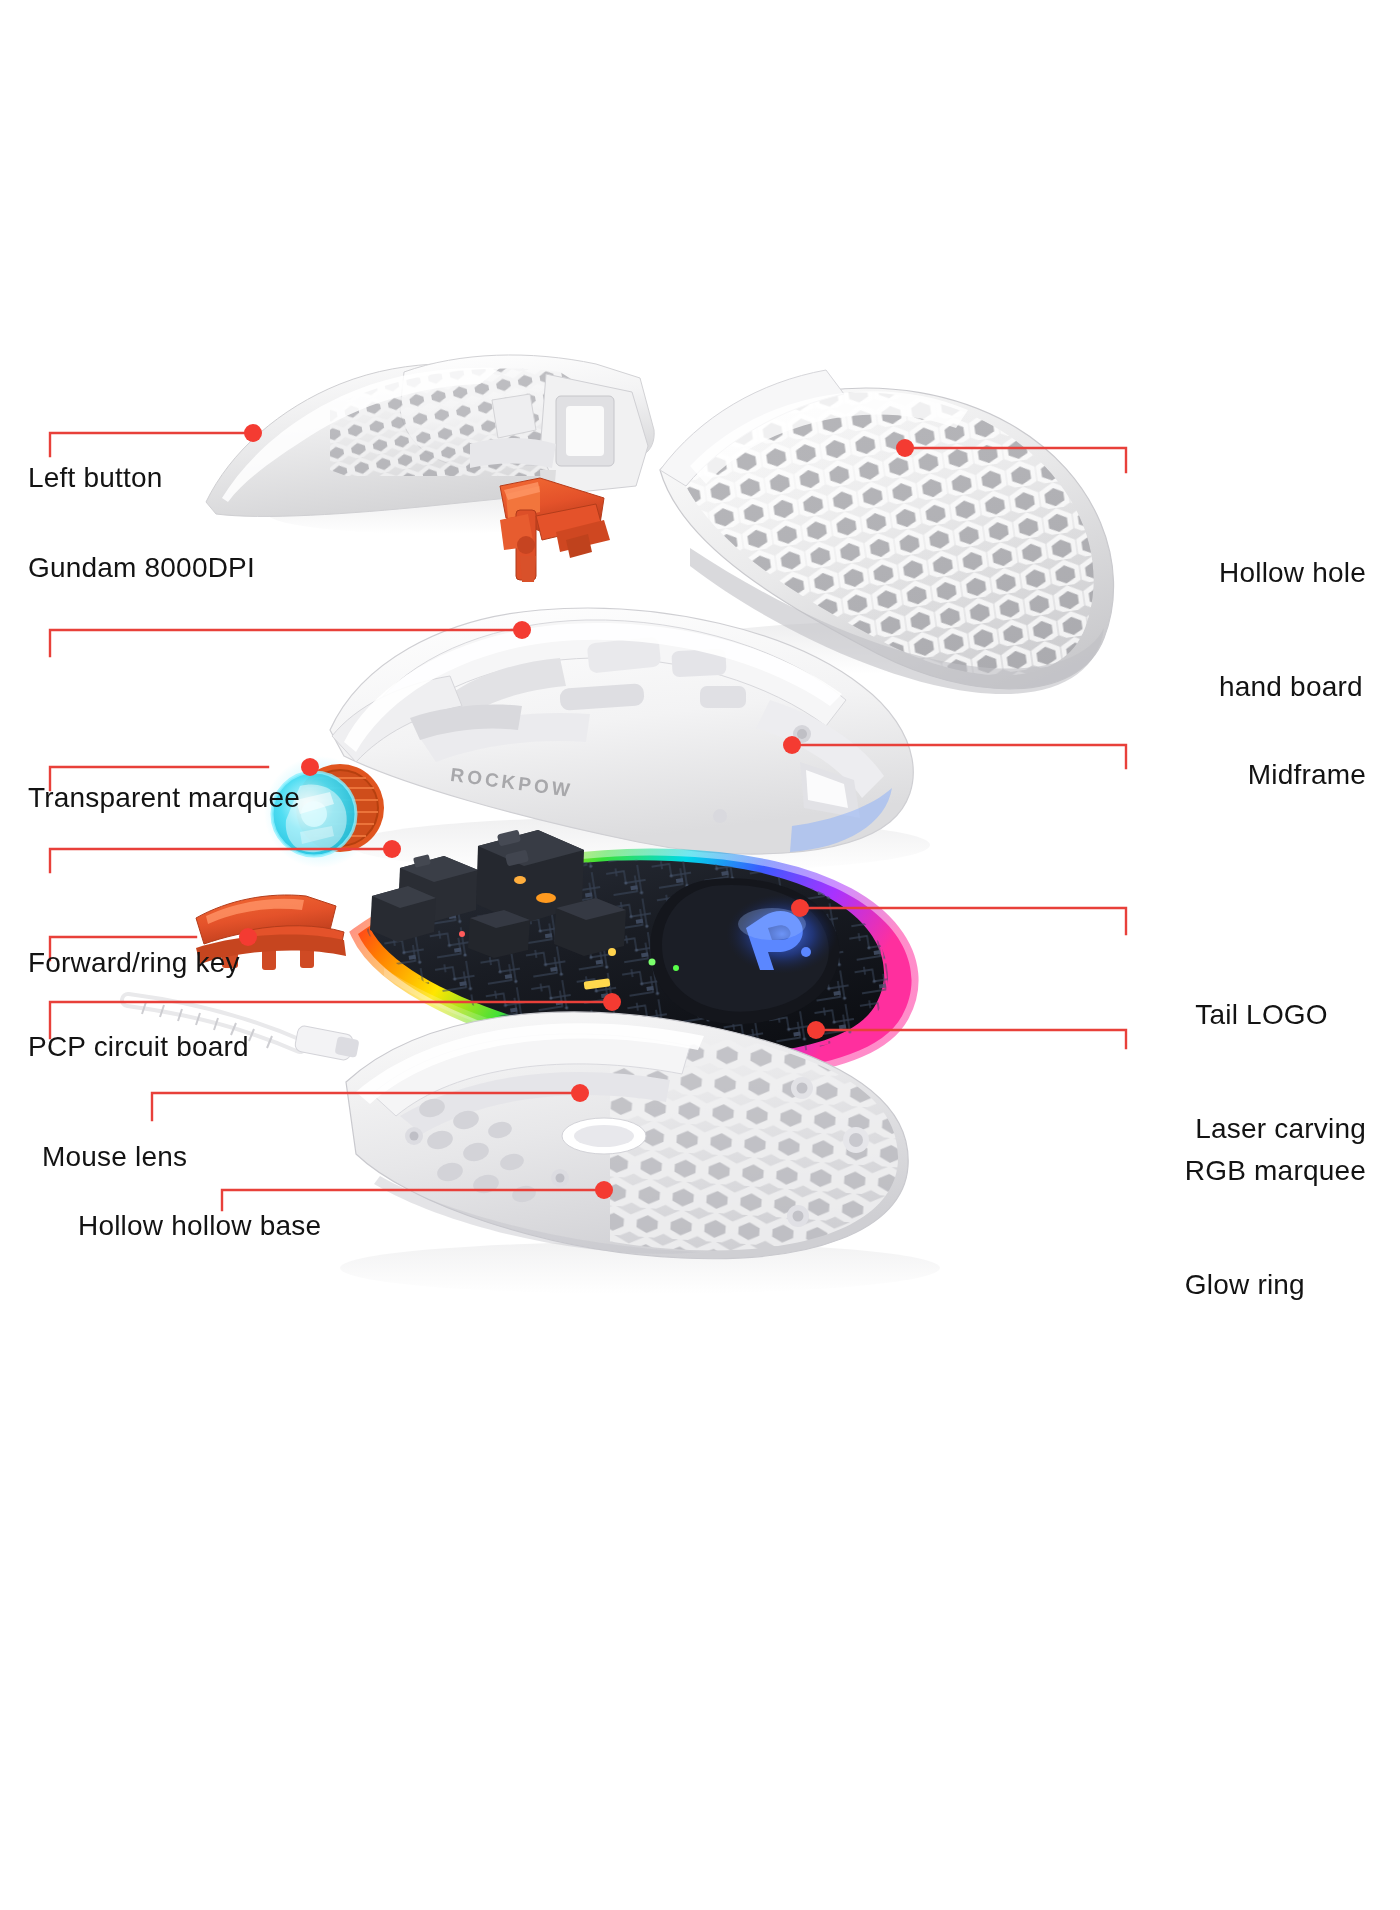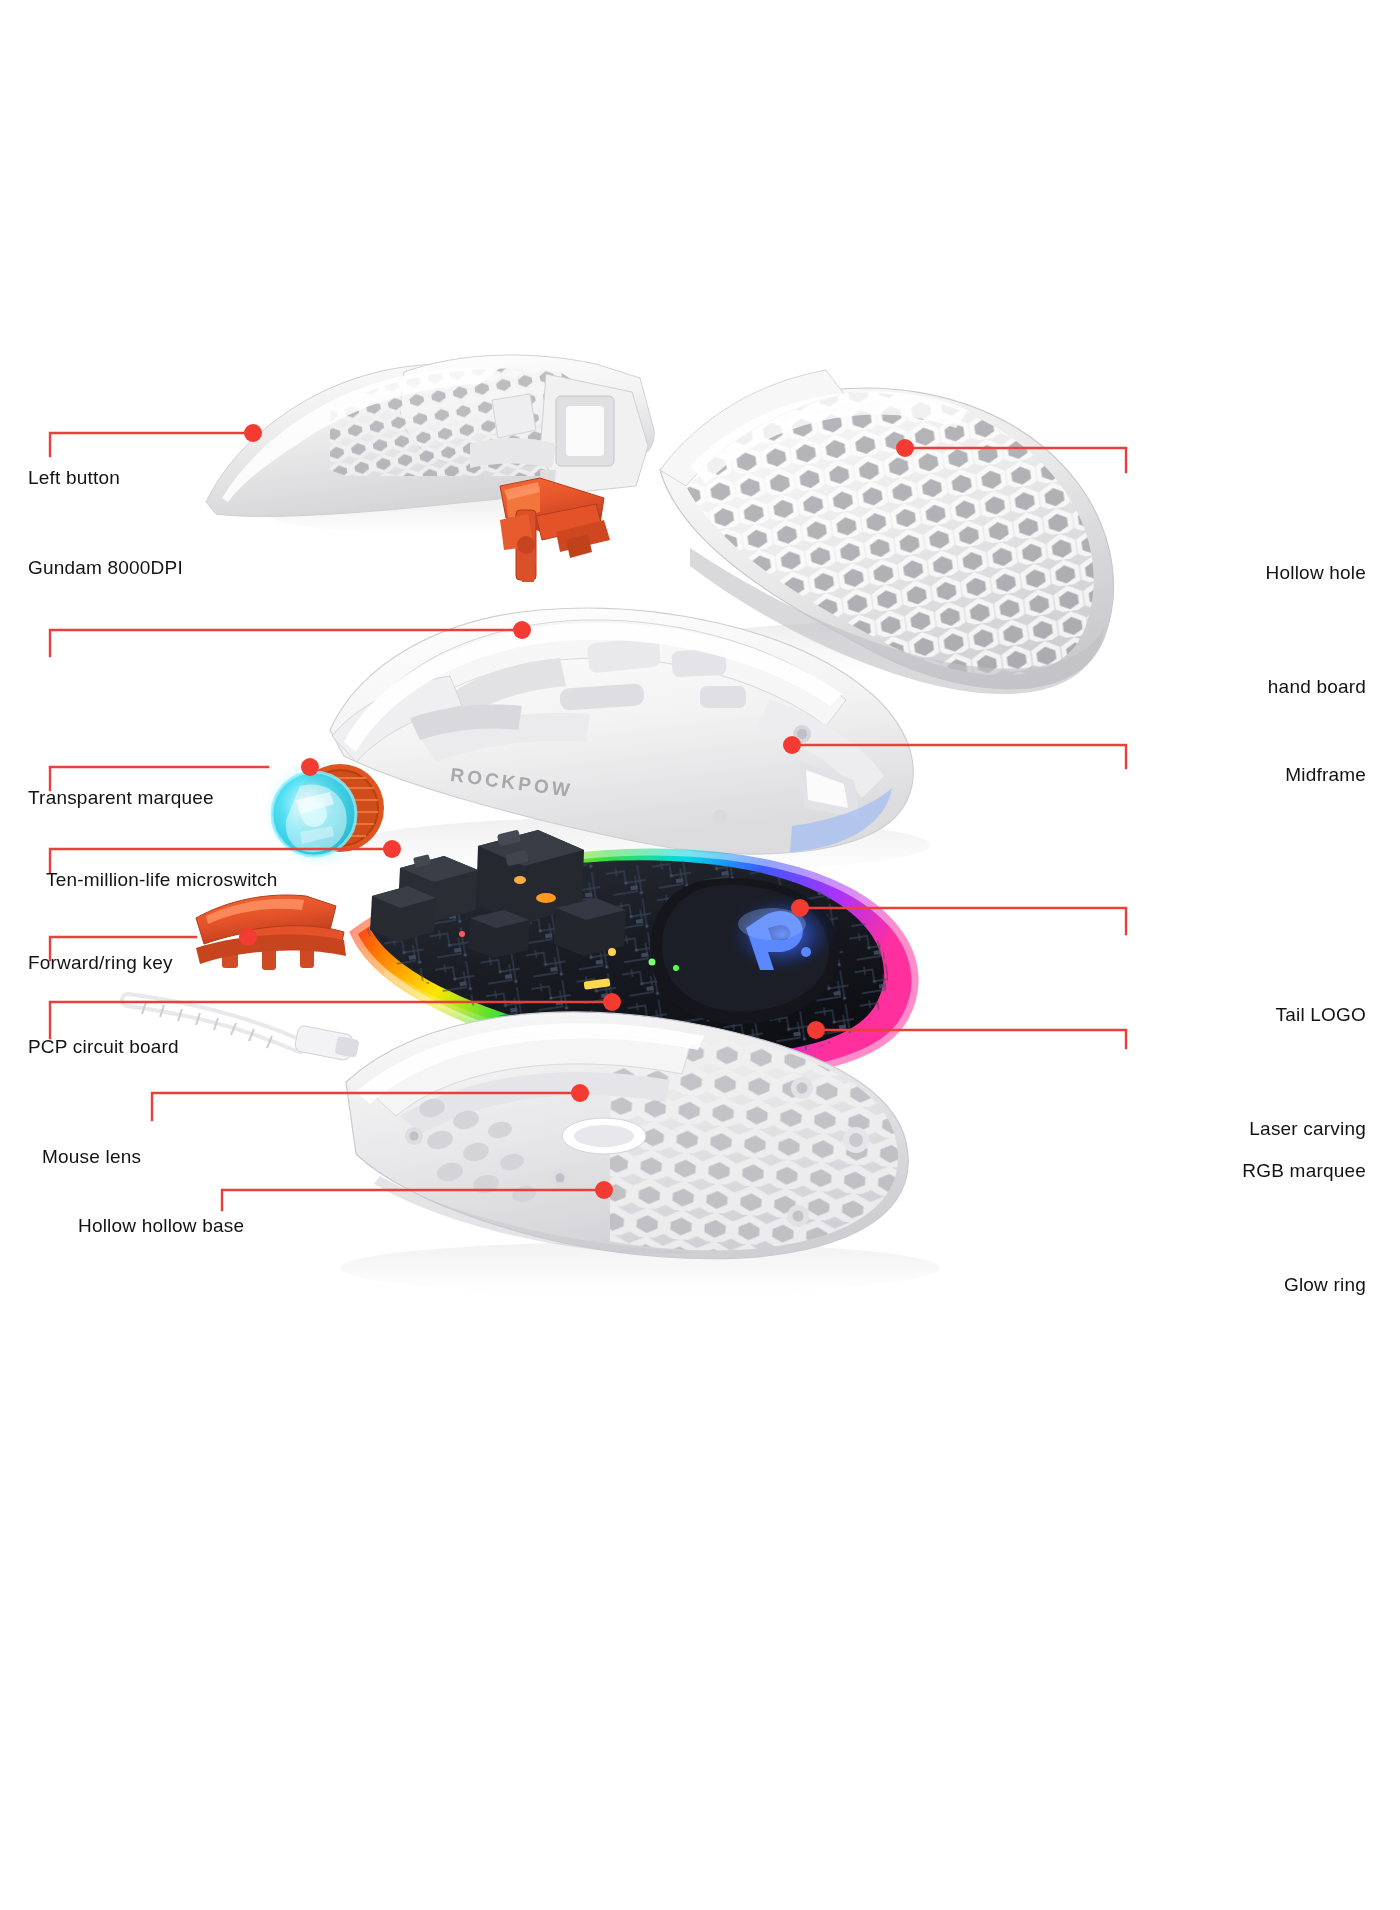--- a/index.html
+++ b/index.html
@@ -3,25 +3,25 @@
 <meta charset="utf-8">
 <style>
   html,body{margin:0;padding:0;}
   body{
     width:1400px;height:1910px;background:#fff;position:relative;overflow:hidden;
     font-family:"Liberation Sans","DejaVu Sans",sans-serif;
   }
   #stage{position:absolute;inset:0;}
   svg.layer{position:absolute;left:0;top:0;width:1400px;height:1910px;overflow:visible;}
   .callout-text{
-    position:absolute;color:#131313;font-size:19px;line-height:38px;
+    position:absolute;color:#131313;font-size:28px;line-height:38px;
     font-family:"Liberation Sans","DejaVu Sans",sans-serif;white-space:pre;
     letter-spacing:.2px;
   }
-  .callout-text.right{text-align:right;}
+  .callout-text.right{}
   .brandmark{
     position:absolute;color:#a8a8ab;font-weight:bold;font-size:19px;
     letter-spacing:3.1px;font-family:"Liberation Sans","DejaVu Sans",sans-serif;
     transform:rotate(7.5deg);transform-origin:left top;white-space:pre;
   }
 </style>
 </head>
 <body>
 
 <div id="stage">
@@ -411,21 +411,20 @@
       <circle cx="816" cy="1030" r="9"></circle>
     </g>
   </svg>
 
   <div class="callout-text" style="left:28px;top:459px;">Left button</div>
 
   <div class="callout-text" style="left:28px;top:549px;">Gundam 8000DPI</div>
 
   <div class="callout-text" style="left:28px;top:779px;">Transparent marquee</div>
 
-  <div class="callout-text" style="left:46px;top:861px;">Ten-million-life microswitch</div>
 
   <div class="callout-text" style="left:28px;top:944px;">Forward/ring key</div>
 
   <div class="callout-text" style="left:28px;top:1028px;text-align:center;">PCP circuit board</div>
 
   <div class="callout-text" style="left:42px;top:1138px;">Mouse lens</div>
 
   <div class="callout-text" style="left:50px;top:1207px;margin-left:28px;">Hollow hollow base</div>
 
   <div class="callout-text right" style="right:34px;top:478px;">

